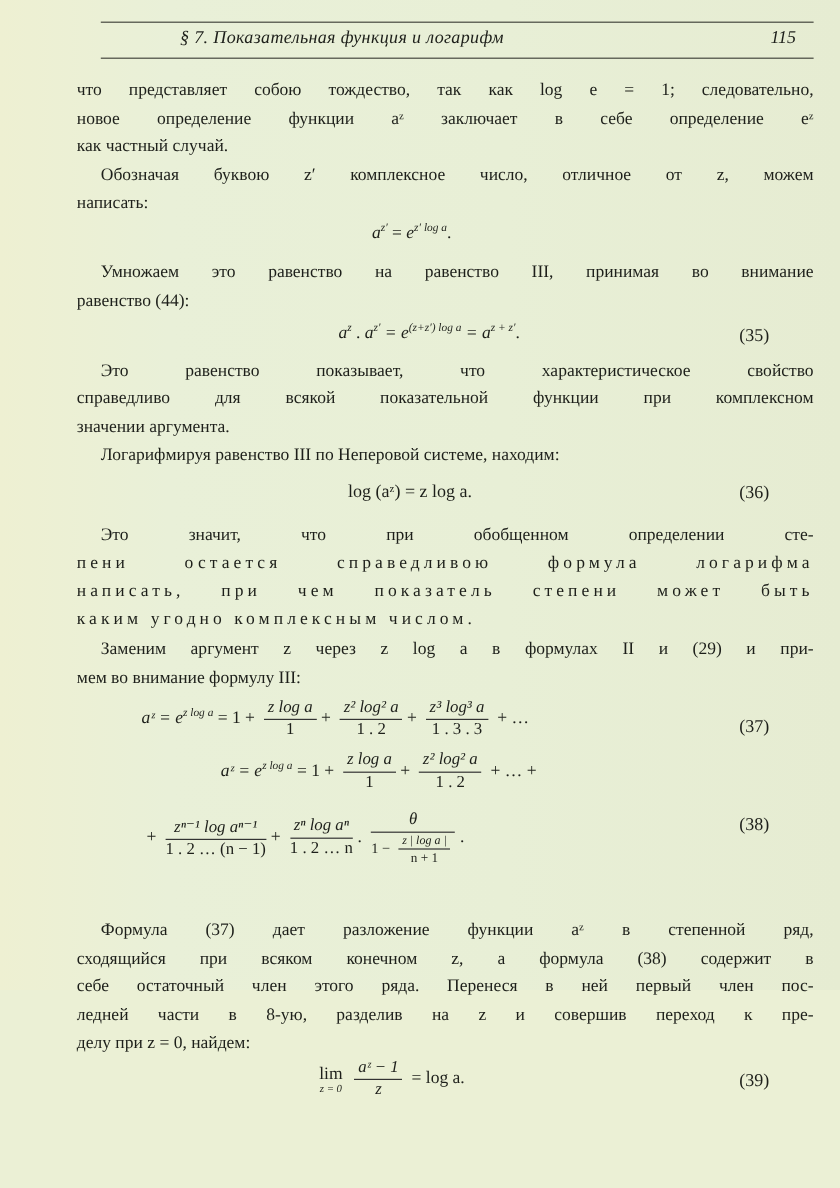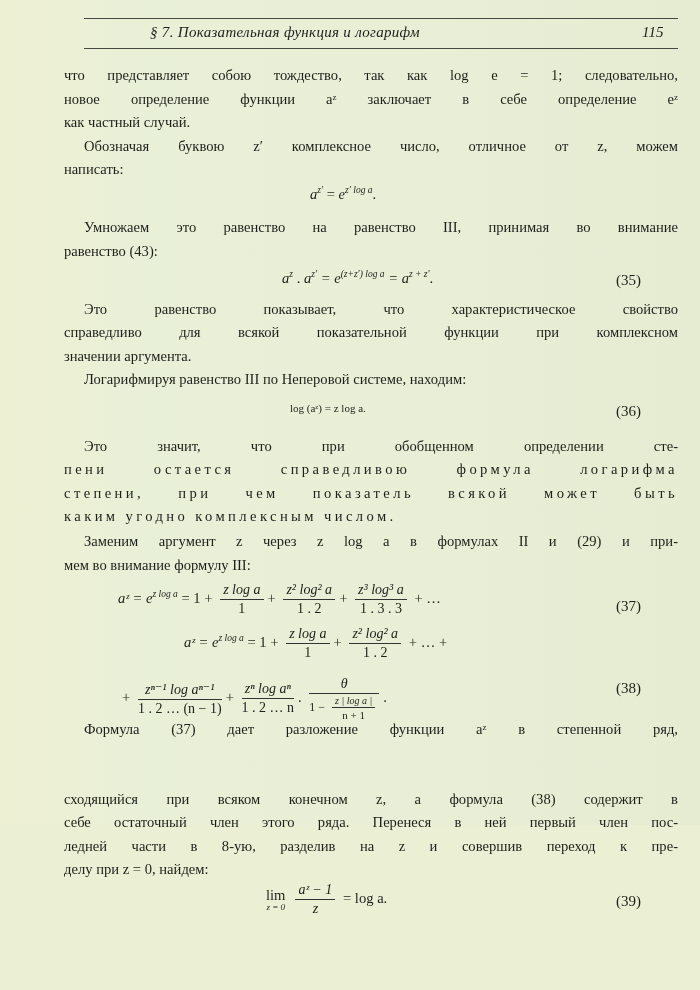--- a/index.html
+++ b/index.html
@@ -53,39 +53,39 @@
   <div class="line ind" style="top:137px">Обозначая буквою z′ комплексное число, отличное от z, можем</div>
 
   <div class="line last" style="top:113px">как частный случай.</div>
   <div class="line last" style="top:160px">написать:</div>
 
   <div class="eq" style="top:186px; left:310px">
     <span>a</span><sup>z′</sup><span class="r"> = </span><span>e</span><sup>z′ log a</sup><span class="r">.</span>
   </div>
 
   <div class="line ind" style="top:218px">Умножаем это равенство на равенство III, принимая во внимание</div>
-  <div class="line last" style="top:242px">равенство (43):</div>
+  <div class="line last" style="top:242px">равенство (44):</div>
 
   <div class="eq" style="top:270px; left:282px">
     <span>a</span><sup>z</sup><span class="r"> . </span><span>a</span><sup>z′</sup><span> = e</span><sup>(z+z′) log a</sup><span> = a</span><sup>z + z′</sup><span class="r">.</span>
   </div>
   <div class="eqnum" style="top:272px">(35)</div>
 
   <div class="line ind" style="top:300px">Это равенство показывает, что характеристическое свойство</div>
   <div class="line" style="top:323px">справедливо для всякой показательной функции при комплексном</div>
   <div class="line last" style="top:347px">значении аргумента.</div>
 
   <div class="line ind last" style="top:370px">Логарифмируя равенство III по Неперовой системе, находим:</div>
 
-  <div class="eq" style="top:402px; left:290px; font-style:normal; font-size:11px">log (aᶻ) = z log a.</div>
+  <div class="eq" style="top:402px; left:290px; font-style:normal; font-size:15px">log (aᶻ) = z log a.</div>
   <div class="eqnum" style="top:403px">(36)</div>
 
   <div class="line ind" style="top:437px">Это значит, что при обобщенном определении сте-</div>
   <div class="line spaced" style="top:460px">пени остается справедливою формула логарифма</div>
-  <div class="line spaced" style="top:484px">степени, при чем показатель всякой может быть</div>
+  <div class="line spaced" style="top:484px">написать, при чем показатель степени может быть</div>
   <div class="line spaced last" style="top:507px">каким угодно комплексным числом.</div>
 
   <div class="line ind" style="top:532px">Заменим аргумент z через z log a в формулах II и (29) и при-</div>
   <div class="line last" style="top:556px">мем во внимание формулу III:</div>
 
   <div class="eq" style="top:582px; left:118px">
     <span>aᶻ = e</span><sup>z log a</sup><span class="r"> = 1 + </span>
     <span class="frac"><span class="num">z log a</span><span class="den">1</span></span><span class="r">+</span>
     <span class="frac"><span class="num">z² log² a</span><span class="den">1 . 2</span></span><span class="r">+</span>
     <span class="frac"><span class="num">z³ log³ a</span><span class="den">1 . 3 . 3</span></span><span class="r"> + …</span>
@@ -99,21 +99,21 @@
   </div>
 
   <div class="eq" style="top:676px; left:122px">
     <span class="r">+</span>
     <span class="frac"><span class="num">zⁿ⁻¹ log aⁿ⁻¹</span><span class="den">1 . 2 … (n − 1)</span></span><span class="r">+</span>
     <span class="frac"><span class="num">zⁿ log aⁿ</span><span class="den">1 . 2 … n</span></span><span class="r">.</span>
     <span class="frac"><span class="num">θ</span><span class="den" style="font-size:12px"><span>1 − </span><span class="frac" style="font-style:italic;font-size:11px"><span class="num" style="font-size:10px">z | log a |</span><span class="den" style="font-size:11px;">n + 1</span></span></span></span><span class="r">.</span>
   </div>
   <div class="eqnum" style="top:680px">(38)</div>
 
-  <div class="line ind" style="top:720px">Формула (37) дает разложение функции aᶻ в степенной ряд,</div>
+  <div class="line ind" style="top:766px">Формула (37) дает разложение функции aᶻ в степенной ряд,</div>
   <div class="line" style="top:790px">сходящийся при всяком конечном z, а формула (38) содержит в</div>
   <div class="line" style="top:813px">себе остаточный член этого ряда. Перенеся в ней первый член пос-</div>
   <div class="line" style="top:837px">ледней части в 8-ую, разделив на z и совершив переход к пре-</div>
   <div class="line last" style="top:860px">делу при z = 0, найдем:</div>
 
   <div class="eq" style="top:882px; left:266px">
     <span class="lim"><span>lim</span><span class="sub">z = 0</span></span><span class="frac"><span class="num">aᶻ − 1</span><span class="den" style="font-style:italic">z</span></span><span class="r"> = log a.</span>
   </div>
   <div class="eqnum" style="top:893px">(39)</div>
 

